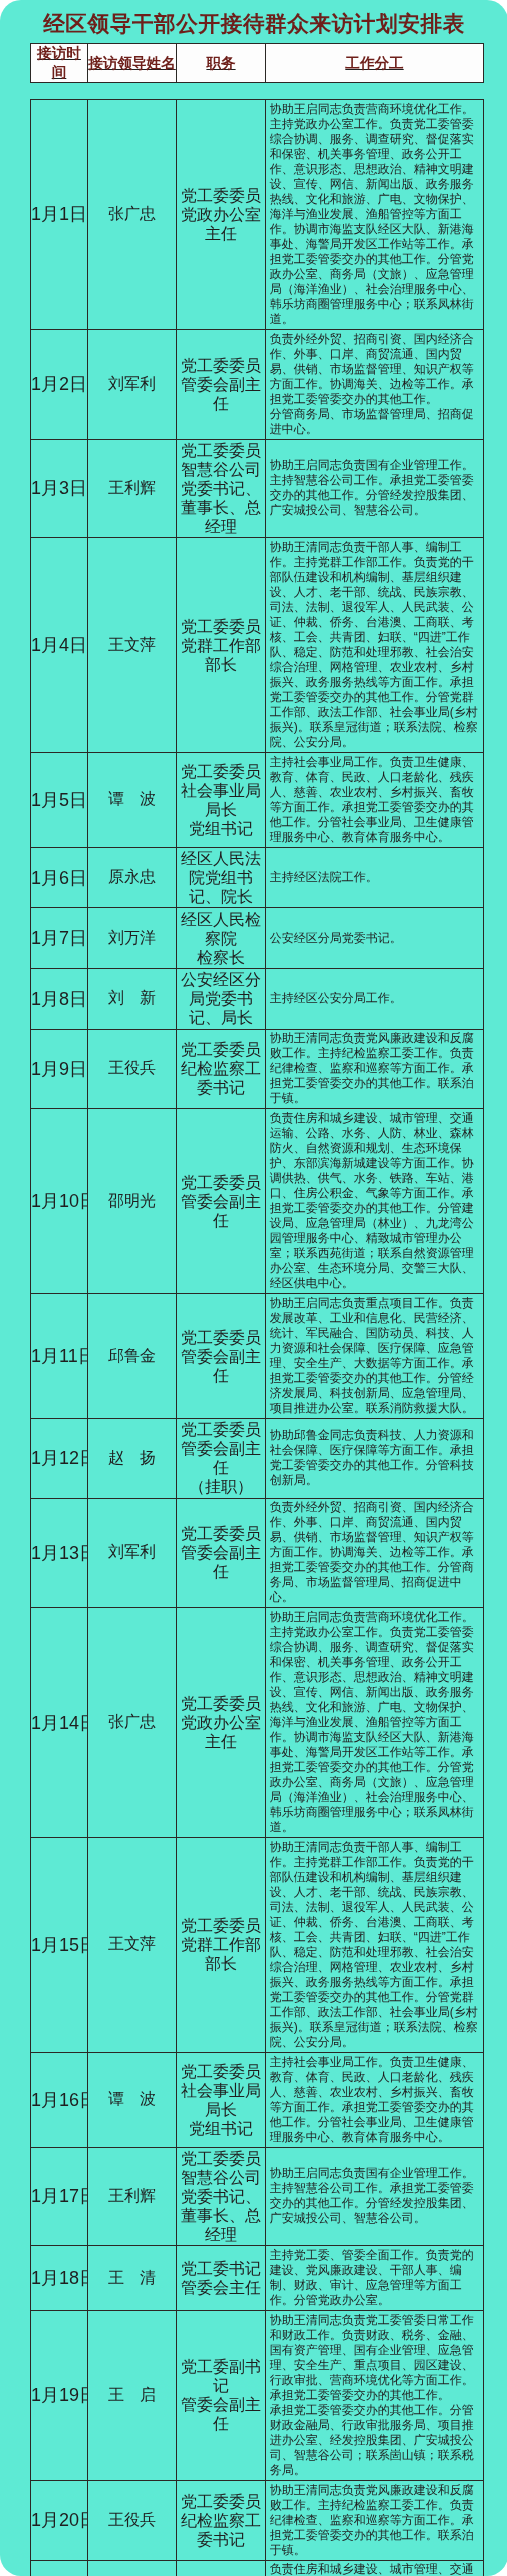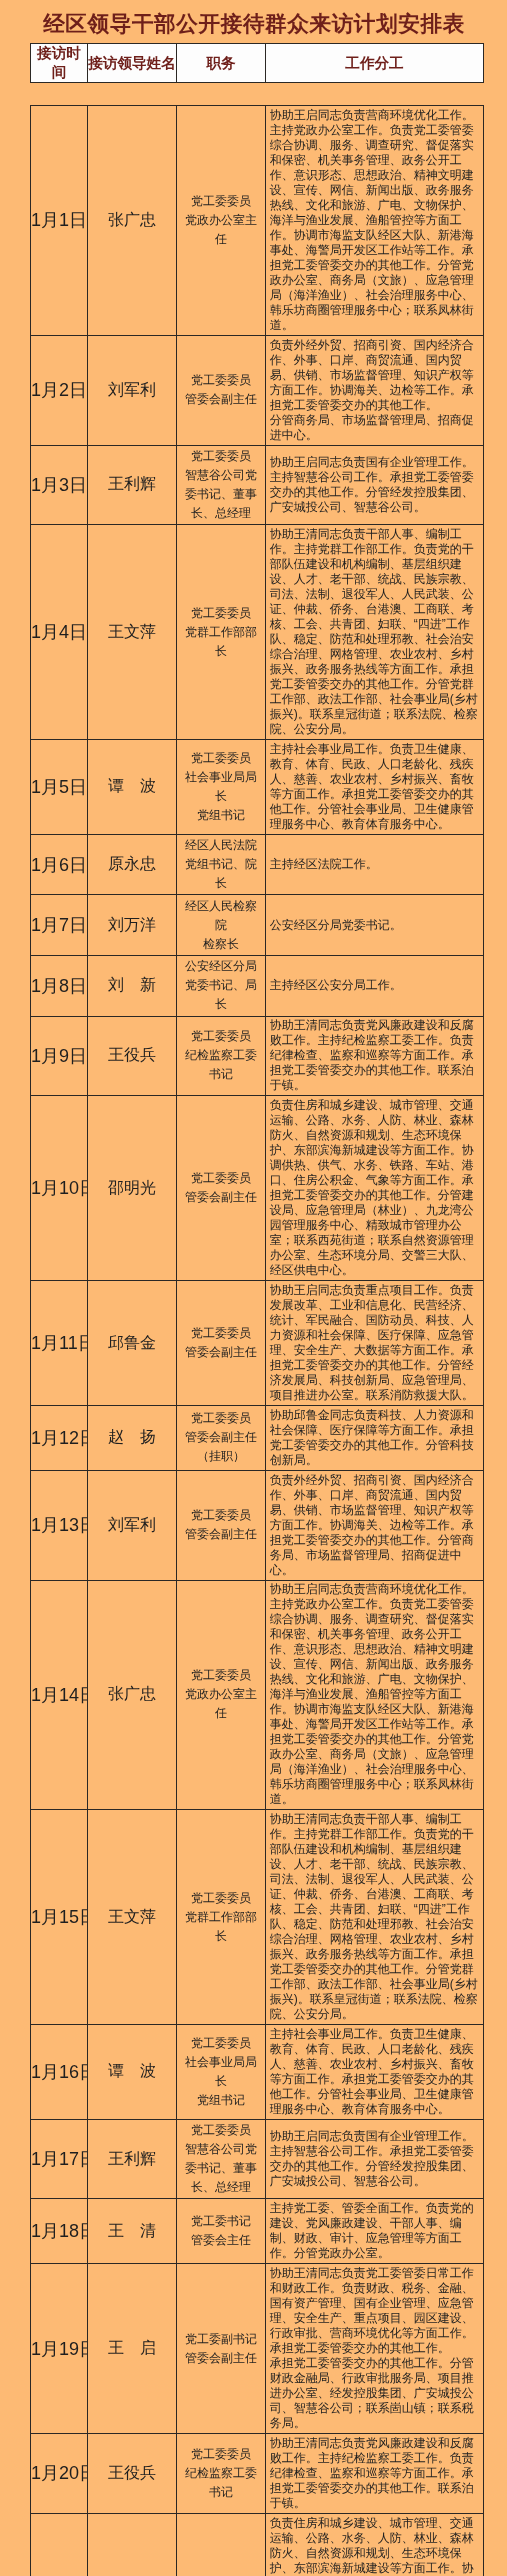--- a/index.html
+++ b/index.html
@@ -6,22 +6,23 @@
   html, body { background: #ffffff; }
   body {
     font-family: "Liberation Sans", "DejaVu Sans", sans-serif;
     color: #1f1f1f;
   }
   .page {
     position: relative;
     width: 508px;
     height: 2576px;
     margin: 0 auto;
-    background: #fdba74;
+    background: #5eead4;
     overflow: hidden;
+    border-radius: 21px;
   }
   .doc-title {
     margin: 9px 25.4px 5.1px 25.4px;
     text-align: center;
     font-size: 21.6px;
     font-weight: bold;
     letter-spacing: 0.6px;
     color: #6e1f1a;
     font-family: "Liberation Sans", "DejaVu Sans", sans-serif;
   }
@@ -33,21 +34,21 @@
   }
   table.sched td, table.sched th {
     border: 1.3px solid #2b2825;
     vertical-align: middle;
     overflow: hidden;
   }
   col.c-date { width: 57px; }
   col.c-name { width: 89px; }
   col.c-pos  { width: 89px; }
   col.c-duty { width: 218px; }
-  table.header-tbl { margin-bottom: 22px; }
+  table.header-tbl { margin-bottom: 16px; text-decoration: underline; }
   table.header-tbl th {
     height: 29px;
     font-size: 14.6px;
     font-weight: bold;
     color: #6e1f1a;
     text-align: center;
     background: #fdfdfd;
   }
   td.date-cell {
     text-align: center;
@@ -55,21 +56,21 @@
     color: #1f1f1f;
     white-space: nowrap;
   }
   td.name-cell {
     text-align: center;
     font-size: 16px;
     color: #1f1f1f;
   }
   td.pos-cell {
     text-align: center;
-    font-size: 12px;
+    font-size: 16px;
     line-height: 19px;
     color: #1f1f1f;
     white-space: pre-line;
     padding: 1.3px 2.5px;
   }
   td.duty-cell {
     text-align: left;
     font-size: 12px;
     line-height: 15px;
     color: #1f1f1f;

